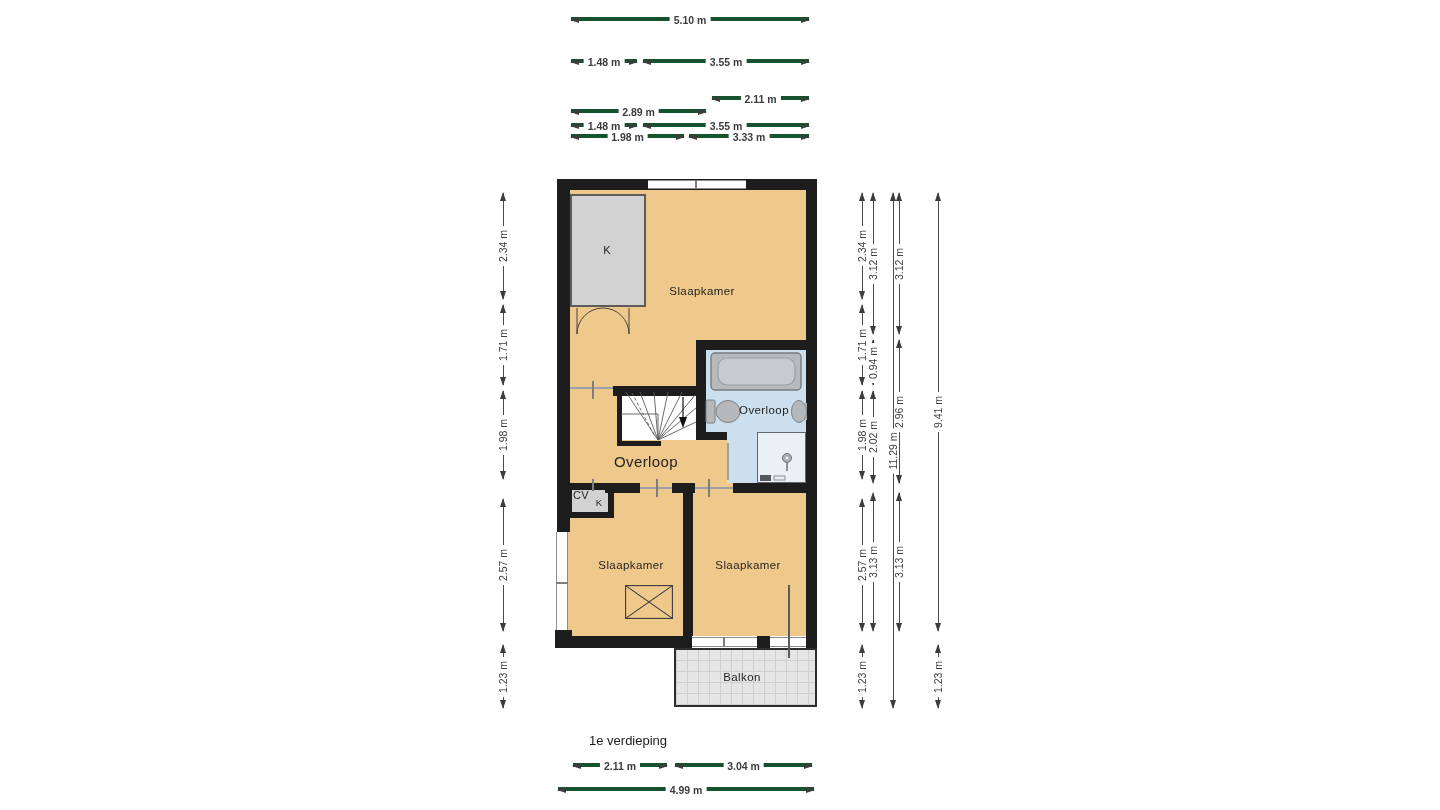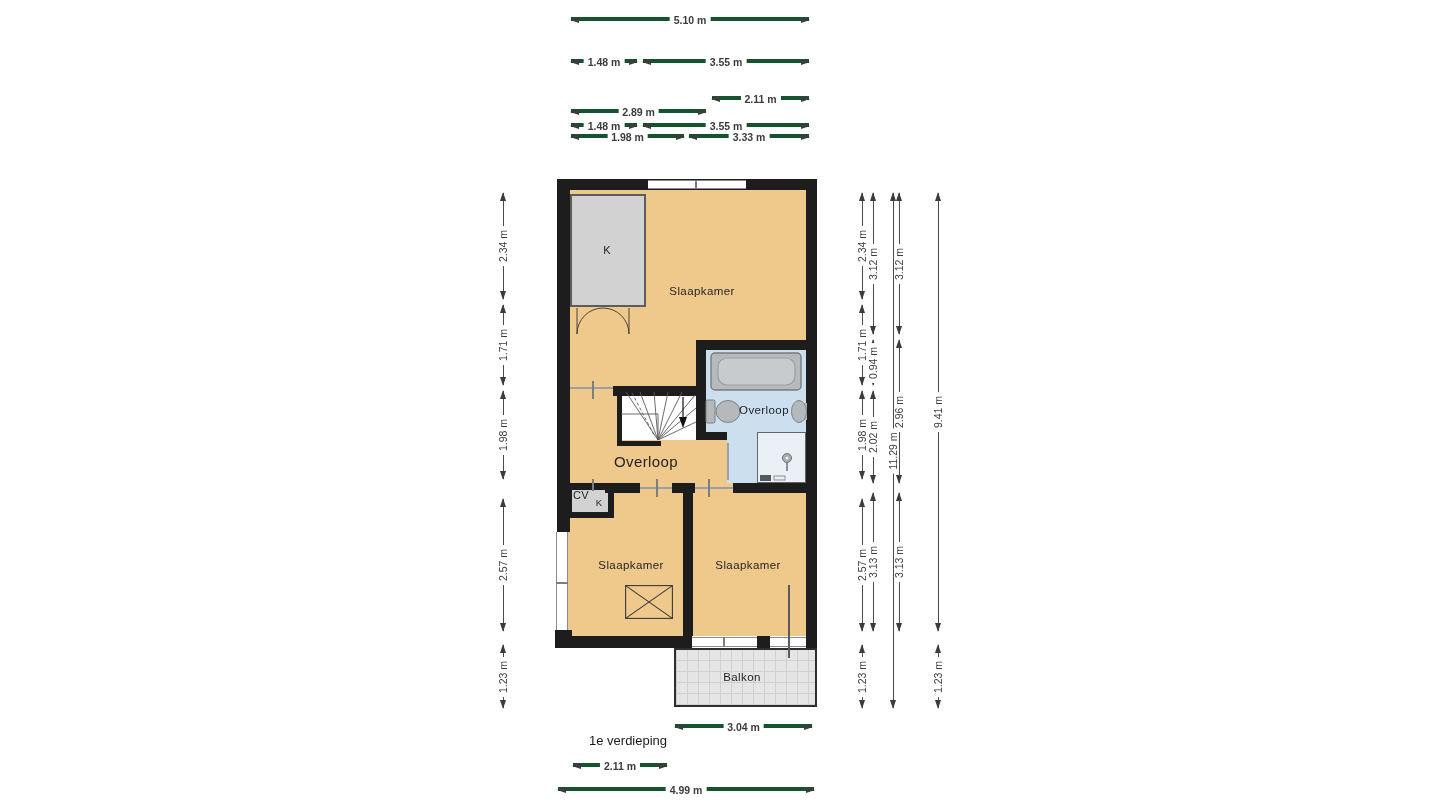--- a/index.html
+++ b/index.html
@@ -209,21 +209,21 @@
     <div class="dim dim-h" style="left: 689px; top: 134px; width: 120px;">
       <i class="ah ah-w"></i>
       <i class="ah ah-e"></i>
       <span class="dim-label">3.33 m</span>
     </div>
     <div class="dim dim-h" style="left: 573px; top: 763px; width: 94px;">
       <i class="ah ah-w"></i>
       <i class="ah ah-e"></i>
       <span class="dim-label">2.11 m</span>
     </div>
-    <div class="dim dim-h" style="left: 675px; top: 724px; width: 137px;">
+    <div class="dim dim-h" style="left: 675px; top: 763px; width: 137px;">
       <i class="ah ah-w"></i>
       <i class="ah ah-e"></i>
       <span class="dim-label">3.04 m</span>
     </div>
     <div class="dim dim-h" style="left: 558px; top: 787px; width: 256px;">
       <i class="ah ah-w"></i>
       <i class="ah ah-e"></i>
       <span class="dim-label">4.99 m</span>
     </div>
     <div class="dim dim-v" style="left: 503px; top: 193px; height: 106px;">

